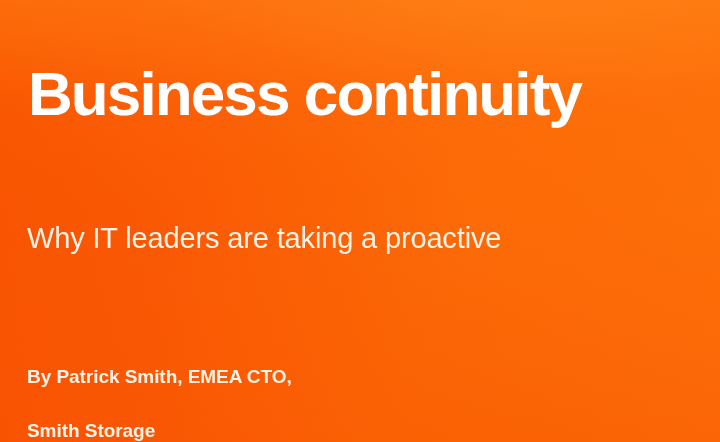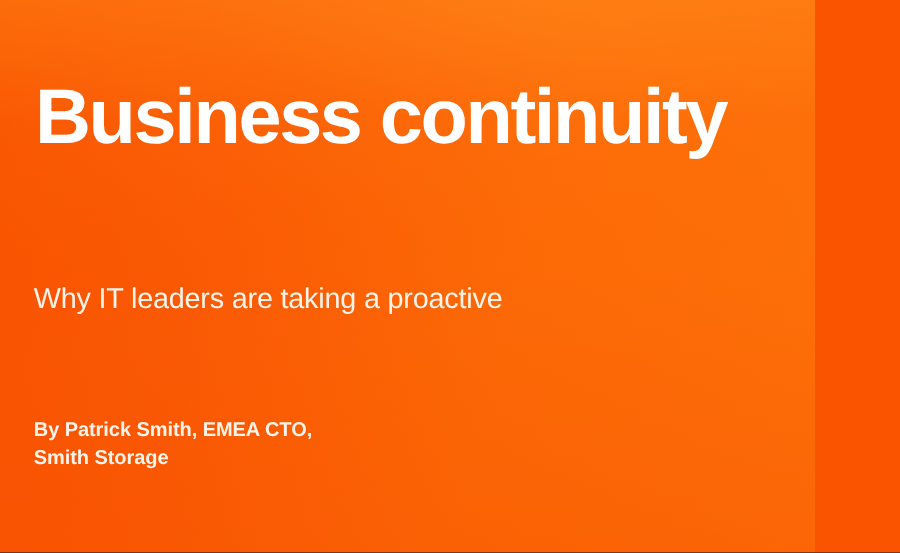--- a/index.html
+++ b/index.html
@@ -12,25 +12,25 @@
     width: 720px;
     height: 442px;
     overflow: hidden;
     font-family: "Liberation Sans", sans-serif;
     background: #FA5400;
   }
 
   
   .slide {
     position: relative;
-    width: 652px;
+    width: 720px;
     height: 442px;
     overflow: hidden;
     
-    background-color: #0f172a;
+    background-color: #ef4444;
     text-decoration: underline;
   }
 
   
   .slide-gradient-a {
     position: absolute;
     inset: 0;
     background: linear-gradient(105deg,
                 #F85200 0%,
                 #FA5A04 28%,
@@ -102,43 +102,44 @@
   .subheading {
     position: absolute;
     left: 27px;
     top: 224px;
     width: 560px;
   }
 
   .subheading-line {
     display: block;
     color: #FDF3E8;
-    font-size: 23px;
+    font-size: 29px;
     line-height: 29px;
     font-weight: 300;
     letter-spacing: -0.15px;
     white-space: nowrap;
   }
 
   
   .byline {
     position: absolute;
     left: 27px;
     top: 334px;
     width: 420px;
   }
 
   .byline-line {
     display: block;
     color: #FDF3E8;
-    font-size: 16px;
+    font-size: 19px;
     line-height: 22px;
     font-weight: 700;
     letter-spacing: -0.05px;
     white-space: nowrap;
+    margin-top: 32px;
   }
 </style>
 </head>
 <body>
 
 <div class="slide">
 
   <div class="slide-gradient-a"></div>
   <div class="slide-gradient-b"></div>
   <div class="slide-gradient-c"></div>

